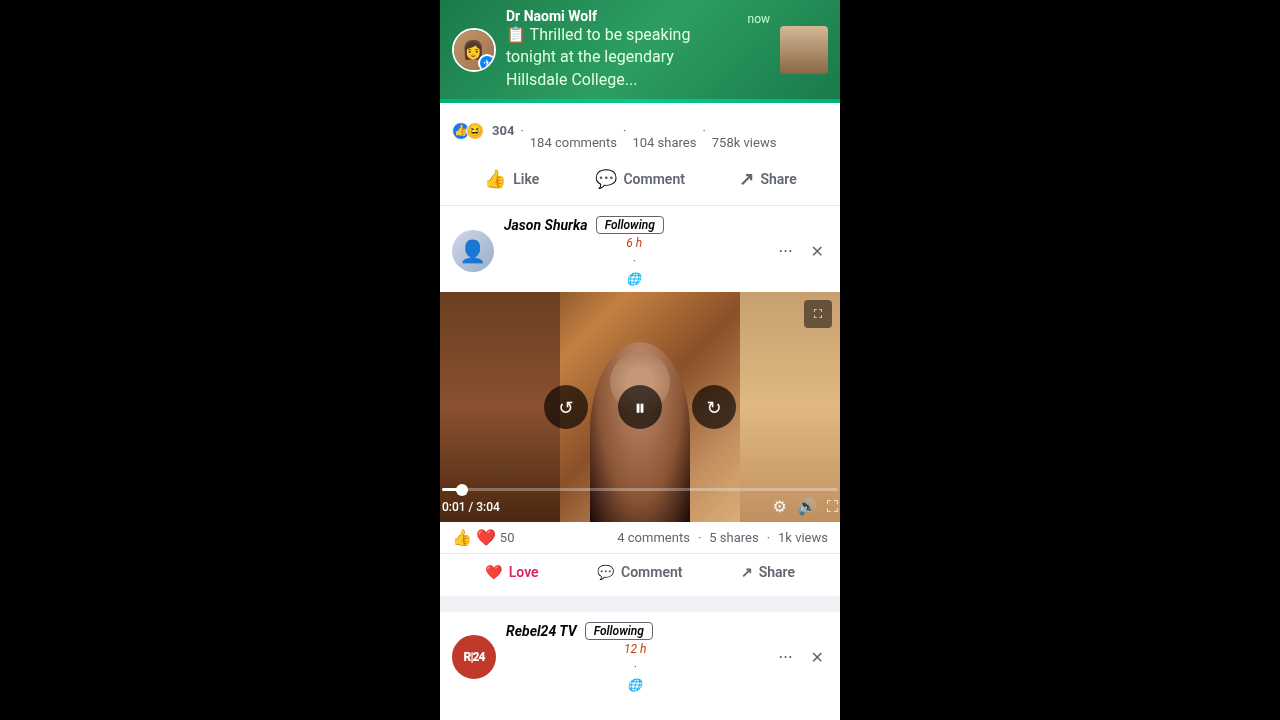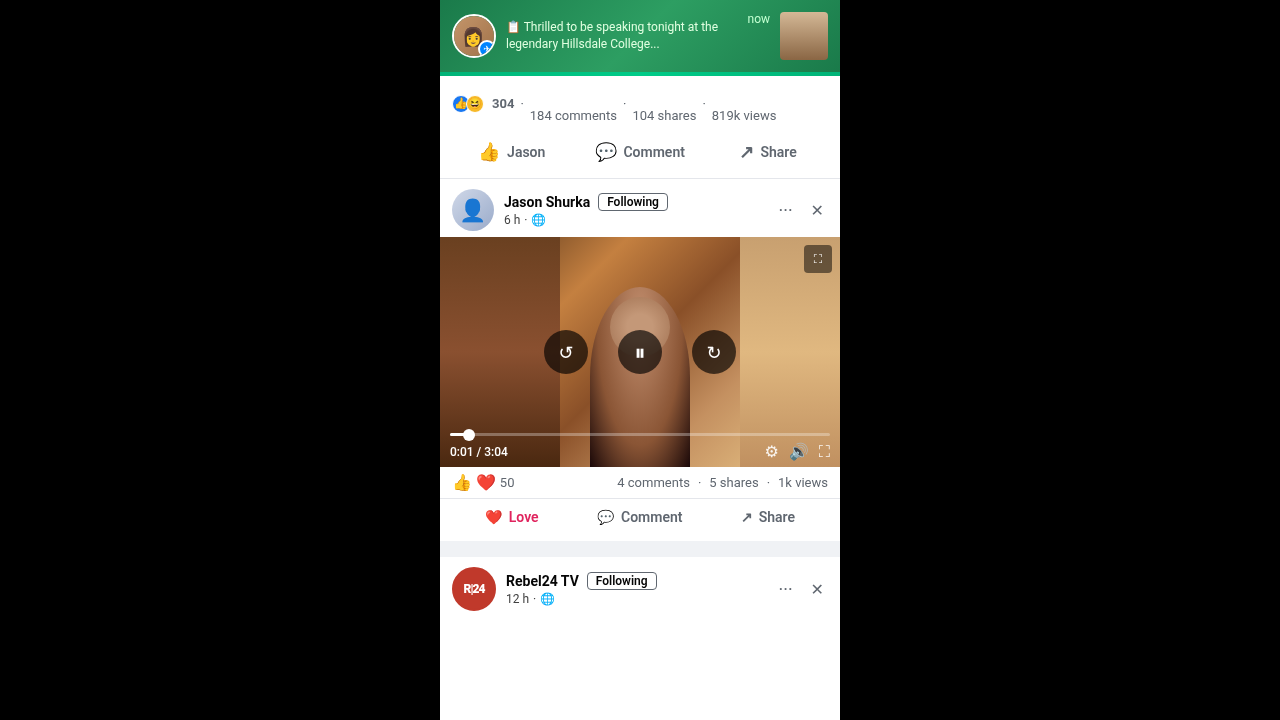--- a/index.html
+++ b/index.html
@@ -70,21 +70,21 @@
     .notif-content {
       flex: 1;
     }
     .notif-name {
       font-weight: 700;
       color: #fff;
       font-size: 14px;
     }
     .notif-text {
       color: #e0ffe0;
-      font-size: 12px;
+      font-size: 16px;
       line-height: 1.4;
     }
     .notif-time {
       color: #c0ffd0;
       font-size: 12px;
       align-self: flex-start;
       padding-top: 4px;
     }
     .notif-thumb {
       width: 48px;
@@ -184,44 +184,45 @@
       overflow: hidden;
       display: flex;
       align-items: center;
       justify-content: center;
       font-size: 20px;
       color: #fff;
     }
     .post-avatar.jason {
       background: linear-gradient(135deg, #d0d8e8, #9aabca);
     }
-    .post-user-info { flex: 1; }
+    .post-user-info { flex: 1; font-style: italic; }
     .post-username {
       font-weight: 700;
       font-size: 14px;
       color: #050505;
       display: flex;
       align-items: center;
       gap: 8px;
     }
     .following-badge {
       border: 1.5px solid #606770;
       border-radius: 4px;
       padding: 1px 8px;
       font-size: 12px;
       font-weight: 600;
       color: #050505;
     }
     .post-meta {
       font-size: 12px;
-      color: #404040;
+      color: #c2410c;
       display: flex;
       align-items: center;
       gap: 4px;
       margin-top: 2px;
+      flex-direction: column;
     }
     .globe-icon { font-size: 12px; }
     .post-more {
       color: #606770;
       font-size: 18px;
       cursor: pointer;
       padding: 4px;
       display: flex;
       align-items: center;
     }
@@ -328,21 +329,21 @@
       color: #fff;
       font-size: 18px;
       cursor: pointer;
     }
     .ctrl-btn.pause { font-size: 22px; }
     .video-bottom-bar {
       position: absolute;
       bottom: 0;
       left: 0;
       right: 0;
-      padding: 6px 10px 6px;
+      padding: 6px 2px 6px;
     }
     .progress-bar {
       height: 3px;
       background: rgba(255,255,255,0.3);
       border-radius: 2px;
       margin-bottom: 6px;
       position: relative;
     }
     .progress-fill {
       height: 100%;
@@ -466,20 +467,21 @@
 <body>
 
 <div class="phone-frame">
 
   <div class="notification-banner">
     <div class="notif-avatar">
       <div class="avatar-img">👩</div>
       <div class="notif-badge">✈</div>
     </div>
     <div class="notif-content">
+      <div class="notif-name">Dr Naomi Wolf</div>
       <div class="notif-text">📋 Thrilled to be speaking tonight at the legendary Hillsdale College...</div>
     </div>
     <div class="notif-time">now</div>
     <div class="notif-thumb">
       <div class="notif-thumb-img"></div>
     </div>
   </div>
 
   <div class="teal-line"></div>
 
@@ -487,27 +489,27 @@
     <div class="reaction-emojis">
       <div class="emoji-circle blue">👍</div>
       <div class="emoji-circle yellow">😆</div>
     </div>
     <span class="reaction-count">304</span>
     <span class="reaction-dot">·</span>
     <span class="reaction-link">184 comments</span>
     <span class="reaction-dot">·</span>
     <span class="reaction-link">104 shares</span>
     <span class="reaction-dot">·</span>
-    <span class="reaction-link">819k views</span>
+    <span class="reaction-link">758k views</span>
   </div>
 
   <div class="action-bar">
     <div class="action-btn">
       <span class="action-icon">👍</span>
-      <span>Jason</span>
+      <span>Like</span>
     </div>
     <div class="action-btn">
       <span class="action-icon">💬</span>
       <span>Comment</span>
     </div>
     <div class="action-btn">
       <span class="action-icon">↗</span>
       <span>Share</span>
     </div>
   </div>

